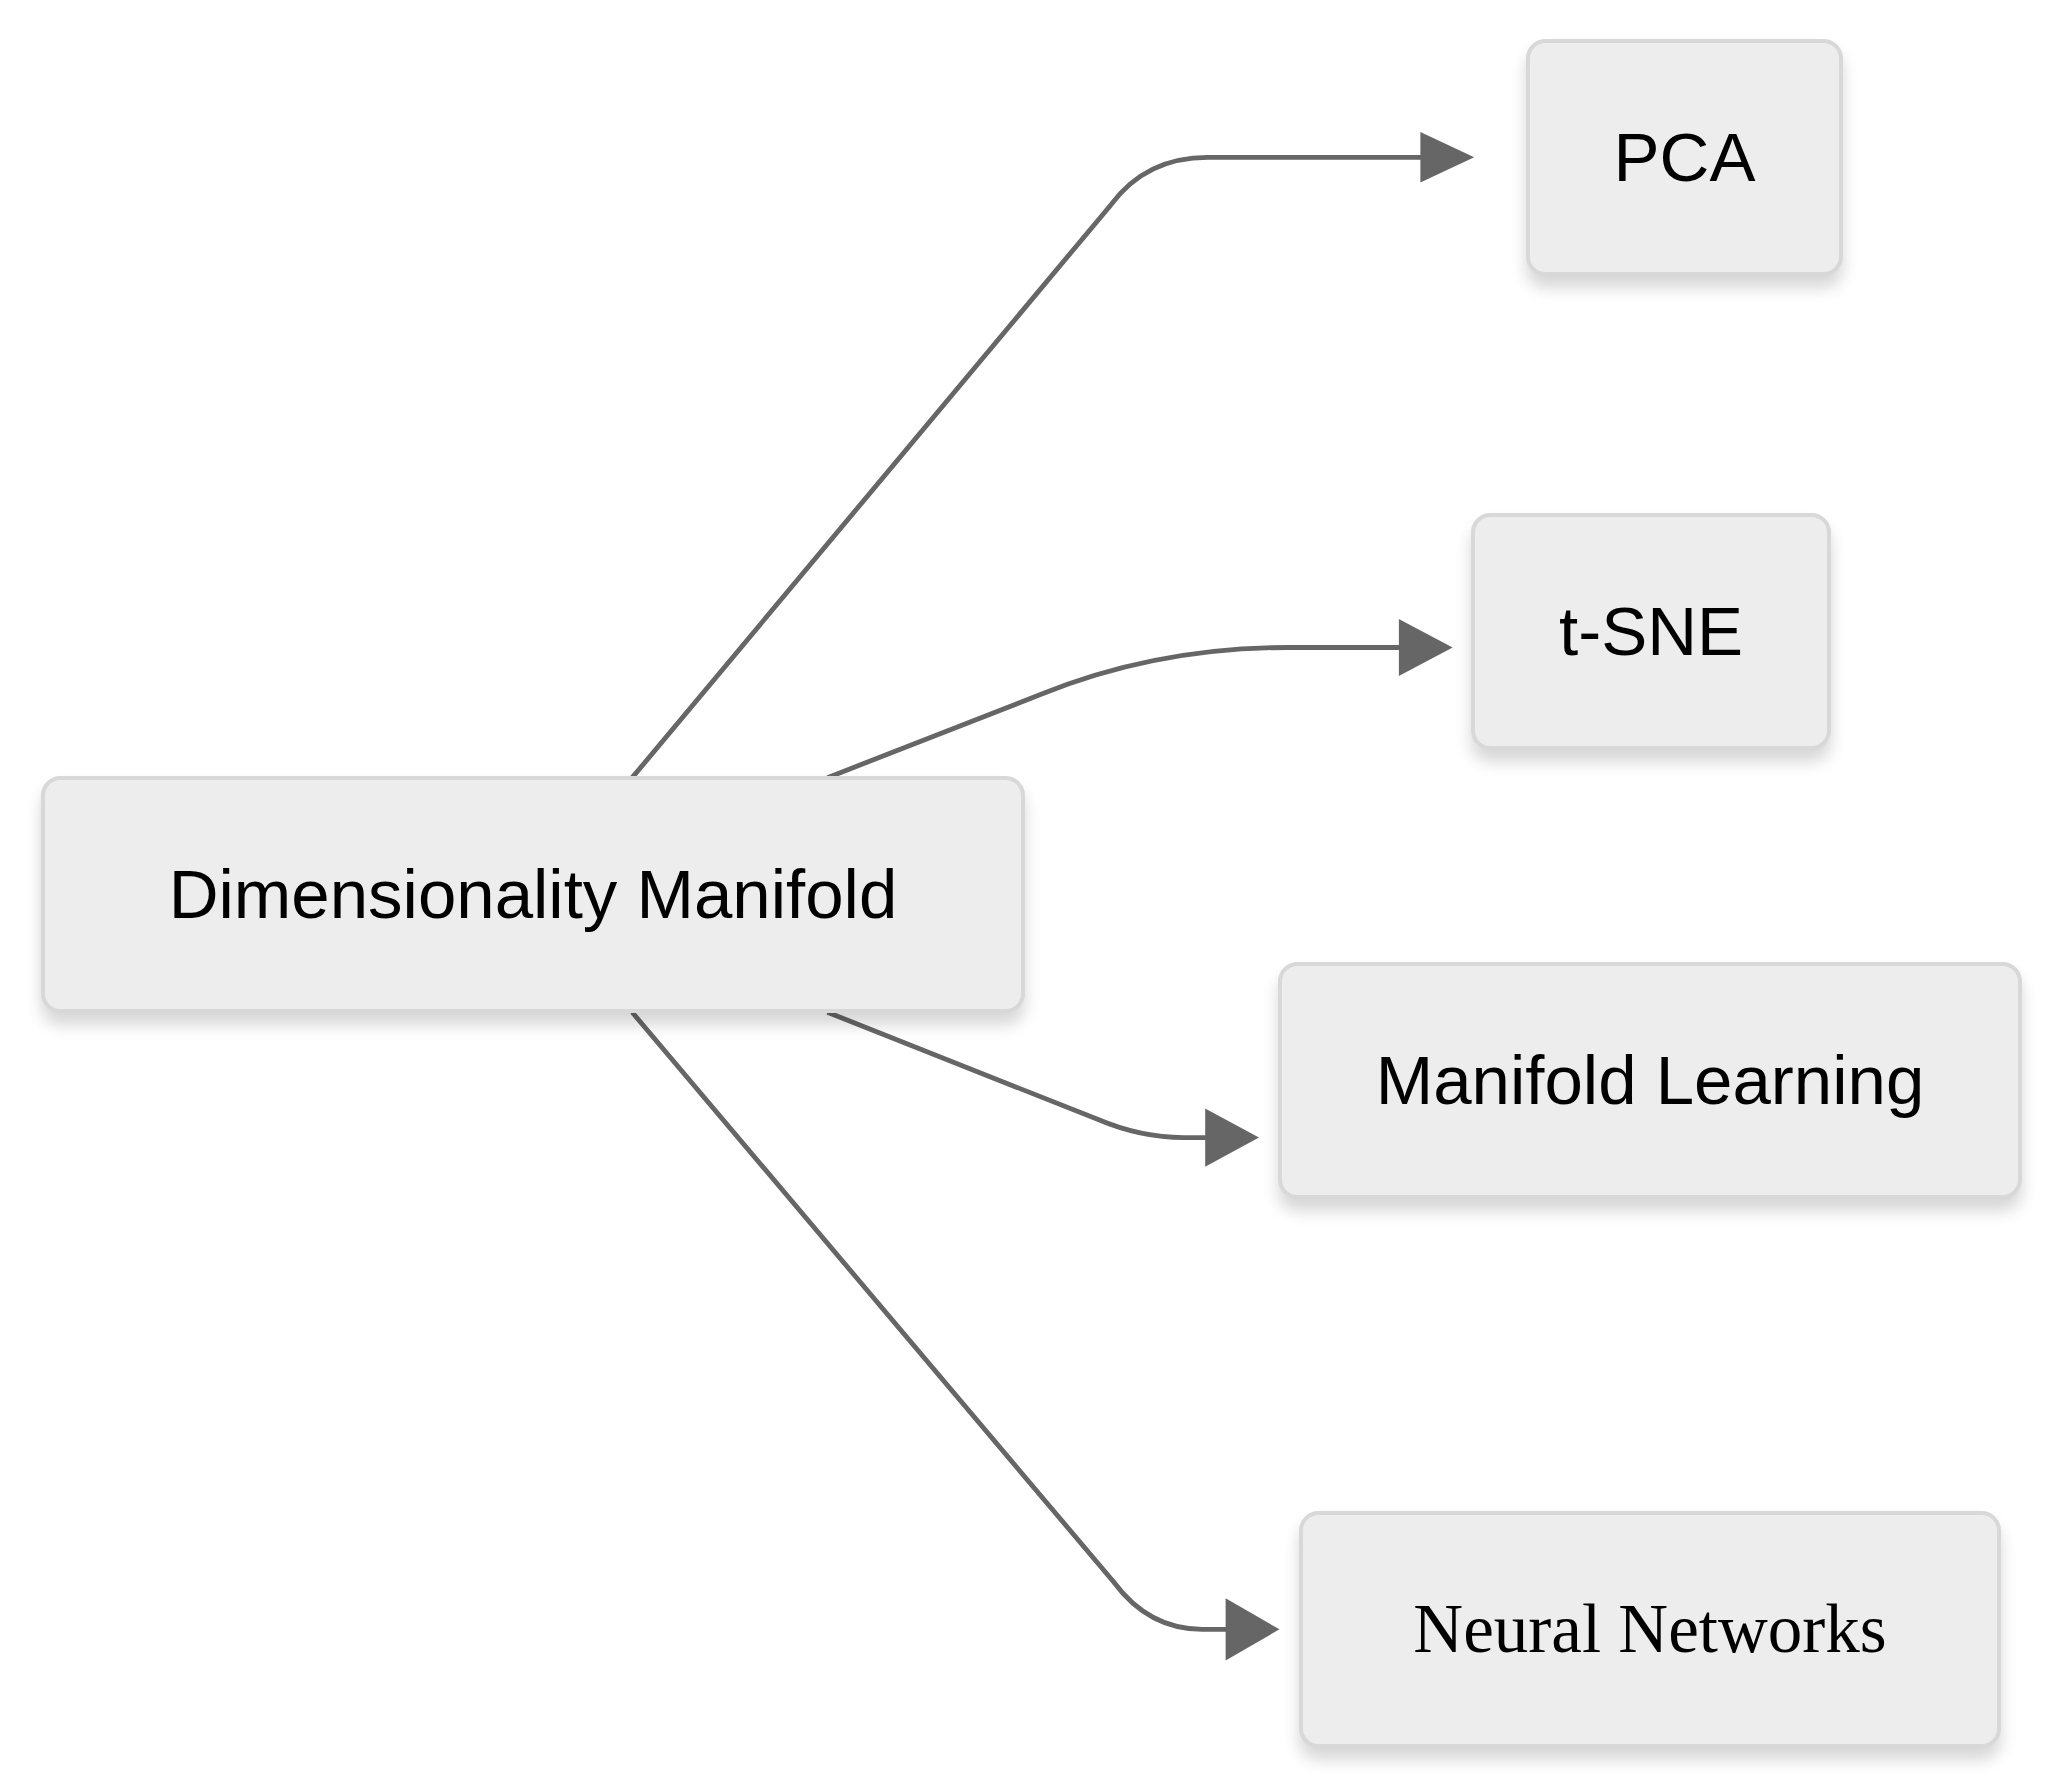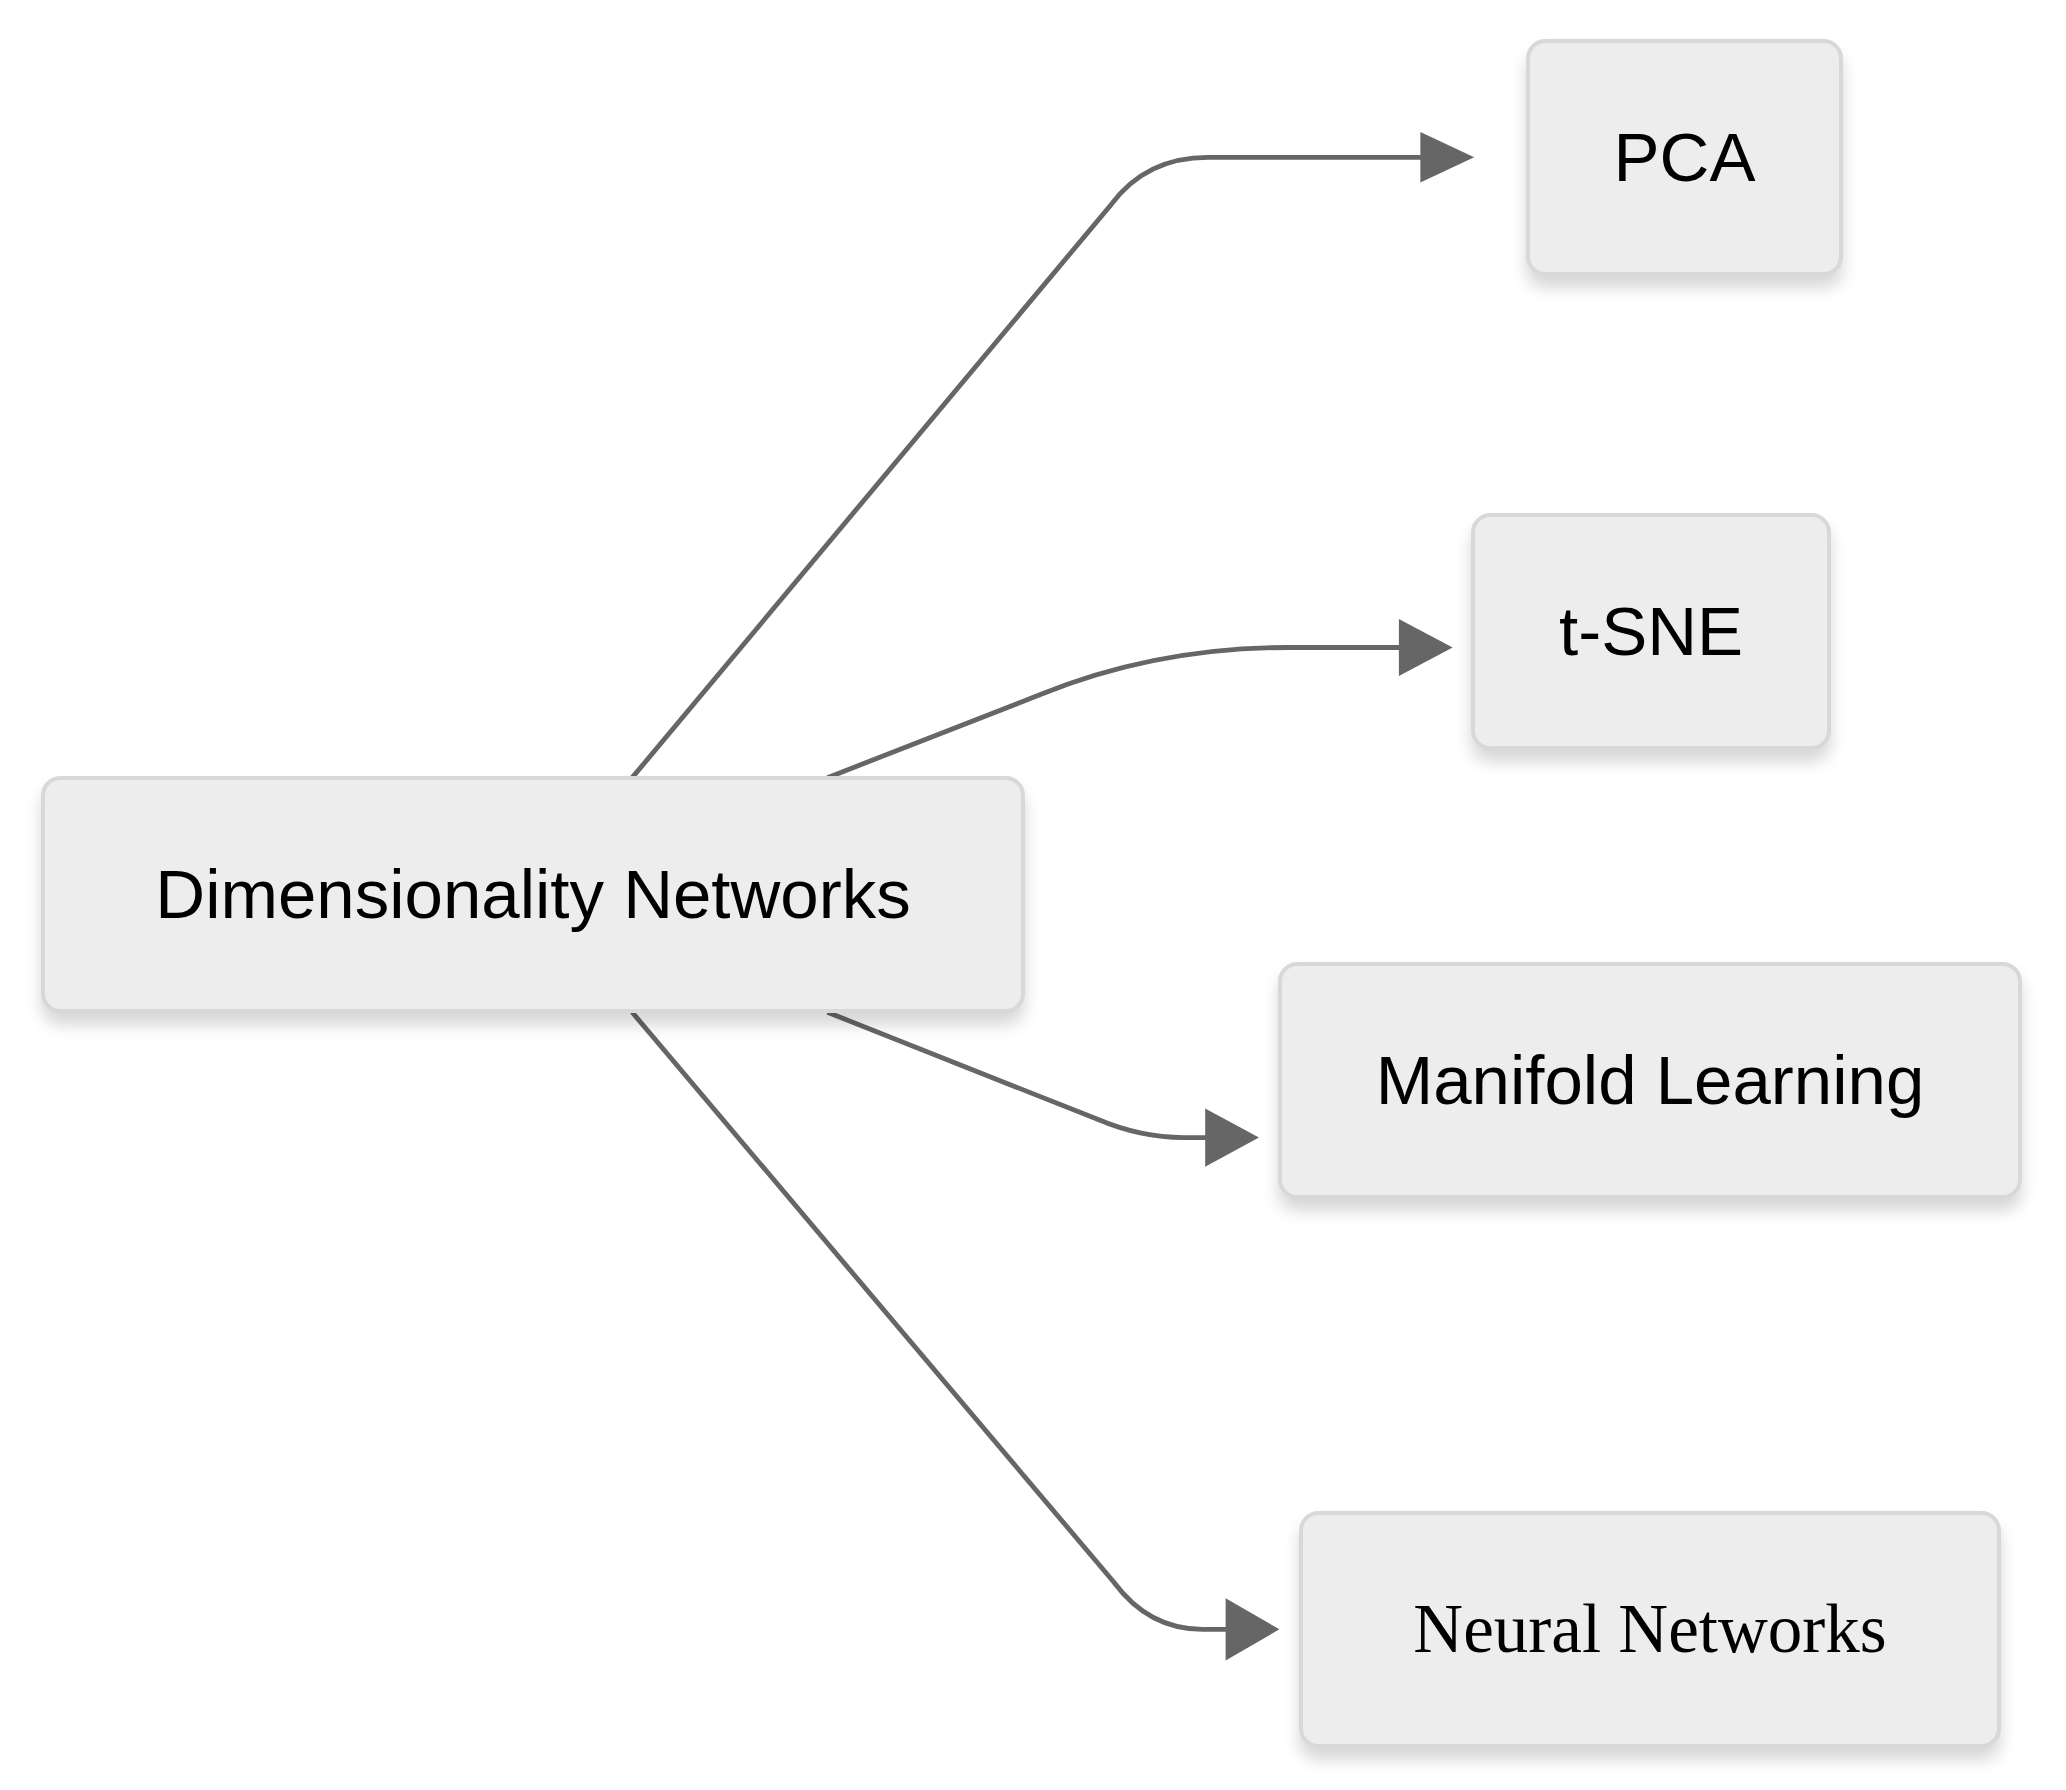--- a/index.html
+++ b/index.html
@@ -46,21 +46,21 @@
     <polygon class="arrowhead" points="2240,2060 2340,2114 2240,2168"></polygon>
   </g>
 
   <g>
     <path class="edge" d="M1175,1881 L2070,2940 Q2135,3028 2235,3028 L2290,3028"></path>
     <polygon class="arrowhead" points="2278,2970 2378,3028 2278,3086"></polygon>
   </g>
 </svg>
 
 <div class="node" id="node-root">
-  <span>Dimensionality Networks</span>
+  <span>Dimensionality Manifold</span>
 </div>
 <div class="node" id="node-pca">
   <span>PCA</span>
 </div>
 <div class="node" id="node-tsne">
   <span>t-SNE</span>
 </div>
 <div class="node" id="node-mani">
   <span>Manifold Learning</span>
 </div>

